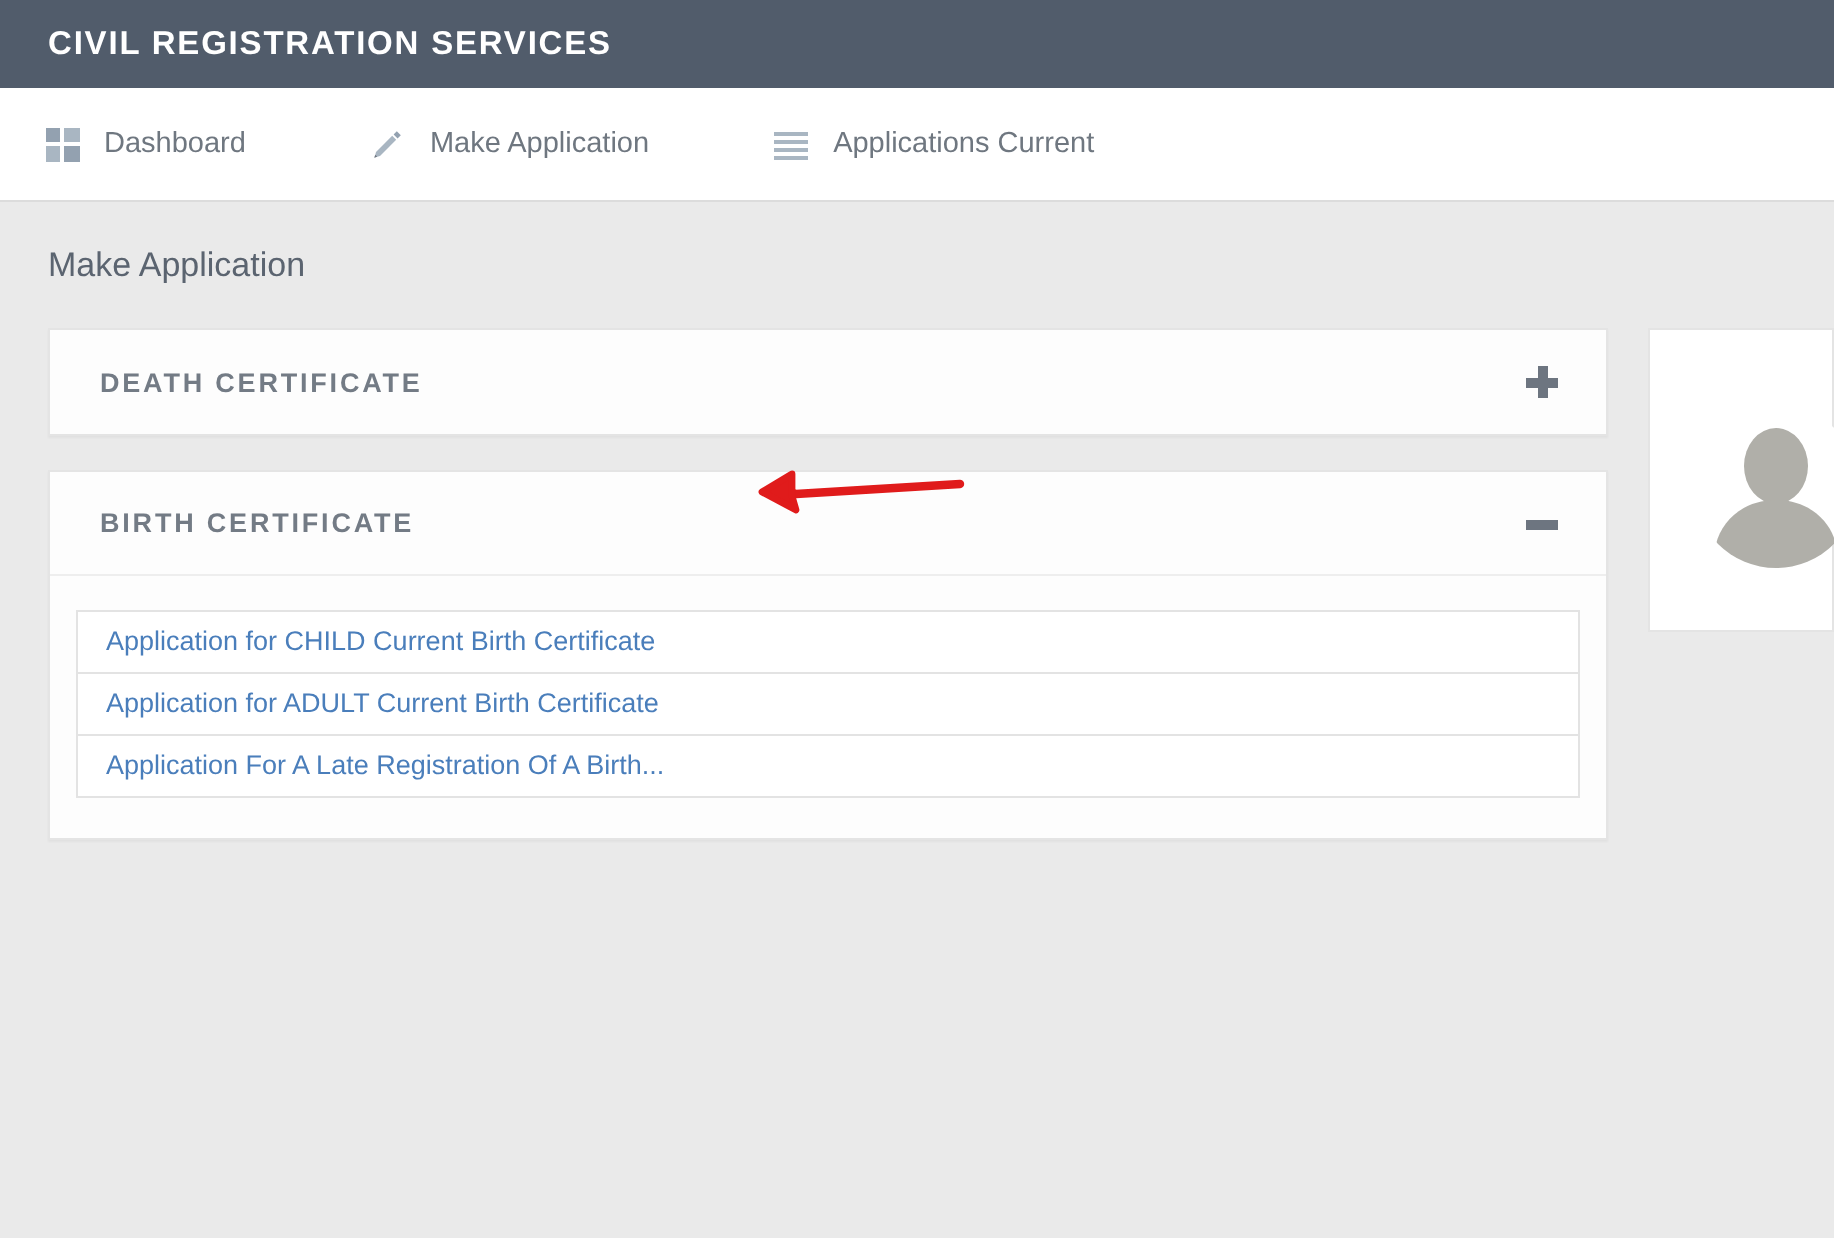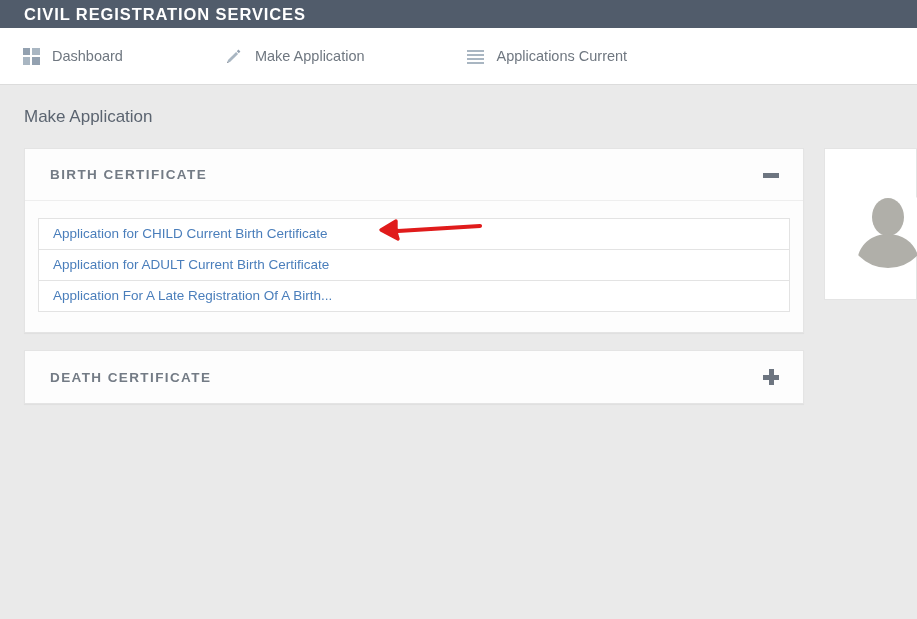--- a/index.html
+++ b/index.html
@@ -8,21 +8,21 @@
     padding: 0;
     width: 917px;
     height: 619px;
     overflow: hidden;
     background: #eaeaea;
     font-family: "Liberation Sans", sans-serif;
   }
 
   
   .topbar {
-    height: 28px;
+    height: 44px;
     background: #515c6b;
     display: flex;
     align-items: center;
     padding: 0 0 0 24px;
   }
   .brand-title {
     color: #ffffff;
     font-size: 16.5px;
     font-weight: bold;
     letter-spacing: 0.9px;
@@ -30,21 +30,20 @@
   }
 
   
   .navbar {
     height: 57px;
     background: #ffffff;
     border-bottom: 1px solid #dcdcdc;
     display: flex;
     align-items: center;
     padding-left: 22px;
-    gap: 40px;
   }
   .nav-item {
     display: flex;
     align-items: center;
     margin-right: 62px;
     cursor: pointer;
     text-decoration: none;
   }
   .nav-item .nav-icon {
     width: 18px;
@@ -244,46 +243,46 @@
 </nav>
 
 <div class="content">
 
   <h1 class="page-title">Make Application</h1>
 
   <div class="layout">
 
     <div class="col-main">
 
+      <section class="panel collapsed">
+        <div class="panel-head">
+          <span class="panel-title">DEATH CERTIFICATE</span>
+          <span class="panel-toggle">
+            <span class="bar-h"></span>
+            <span class="bar-v"></span>
+          </span>
+        </div>
+      </section>
+
       <section class="panel">
         <div class="panel-head">
           <span class="panel-title">BIRTH CERTIFICATE</span>
           <span class="panel-toggle">
             <span class="bar-h"></span>
           </span>
         </div>
         <div class="panel-body">
           <div class="list-group">
             <a class="list-item">Application for CHILD Current Birth Certificate</a>
             <a class="list-item">Application for ADULT Current Birth Certificate</a>
             <a class="list-item">Application For A Late Registration Of A Birth...</a>
           </div>
         </div>
       </section>
 
-      <section class="panel collapsed">
-        <div class="panel-head">
-          <span class="panel-title">DEATH CERTIFICATE</span>
-          <span class="panel-toggle">
-            <span class="bar-h"></span>
-            <span class="bar-v"></span>
-          </span>
-        </div>
-      </section>
-
     </div>
 
     <div class="col-side">
       <div class="avatar-card">
         <div class="avatar">
           <svg width="82" height="82" viewBox="0 0 82 82">
             <circle cx="41" cy="41" r="41" fill="#ffffff"></circle>
             <ellipse cx="41" cy="31" rx="16" ry="19" fill="#b0afa9"></ellipse>
             <path d="M41 48 C25 48 14 58 11 70 A41 41 0 0 0 71 70 C68 58 57 48 41 48 Z" fill="#b0afa9"></path>
           </svg>

